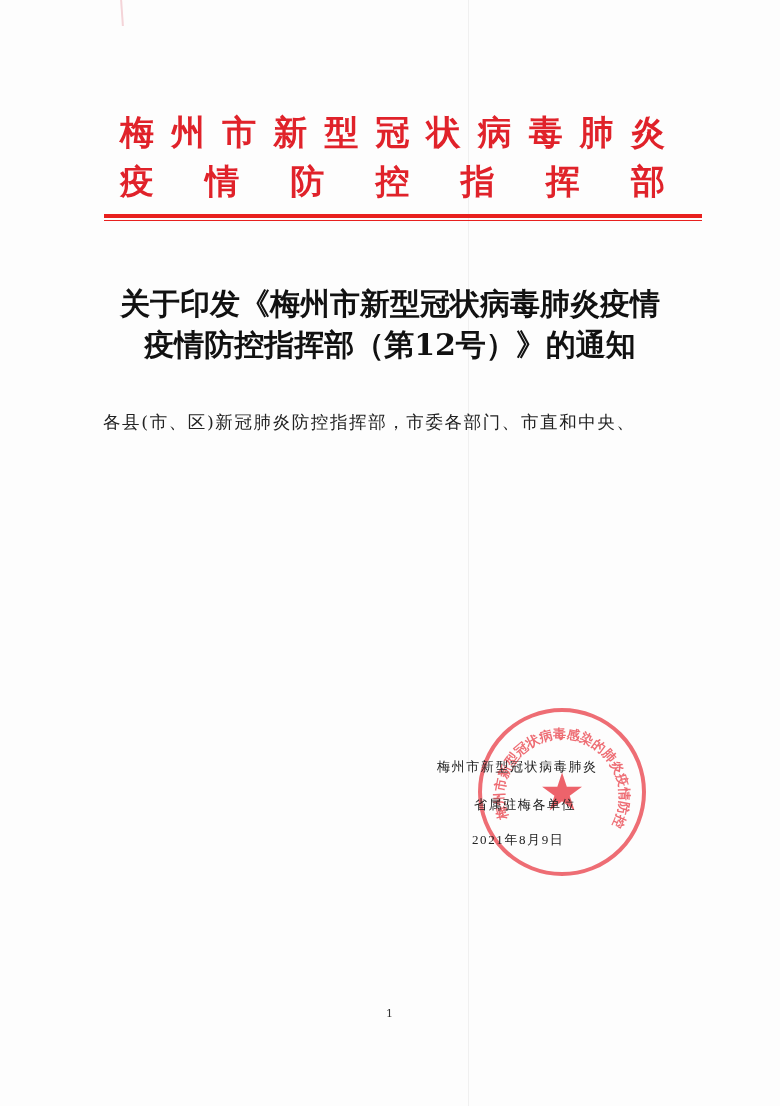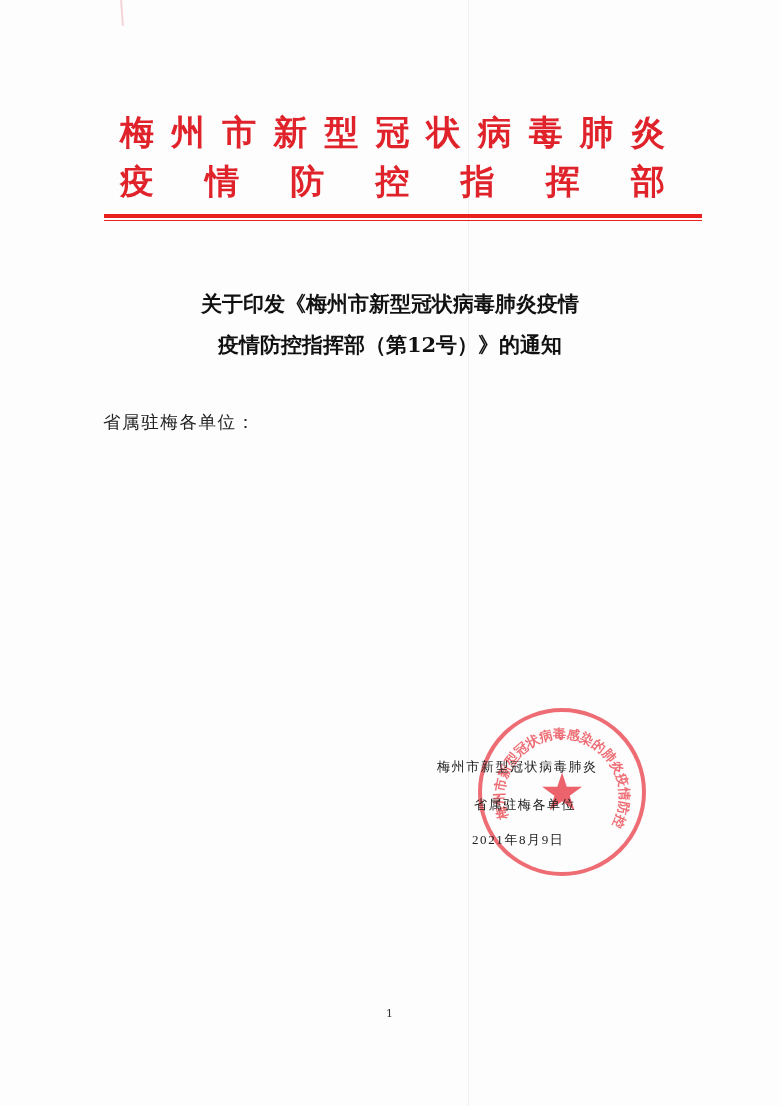--- a/index.html
+++ b/index.html
@@ -16,21 +16,21 @@
     }
     .header-title span { display: inline-block; }
     #ht1 { top: 110px; }
     #ht2 { top: 159px; }
     .red-rule { position: absolute; left: 104px; width: 598px; }
     .red-rule .thick { height: 4px; background: #e8201e; }
     .red-rule .gap { height: 2px; }
     .red-rule .thin { height: 1px; background: #e8201e; }
     .doc-title {
       position: absolute; left: 100px; width: 580px; text-align: center; font-weight: bold;
-      font-size: 21px; line-height: 41px; color: #111;
+      font-size: 30px; line-height: 41px; color: #111;
     }
     .body-text {
       position: absolute; left: 103px; width: 590px; font-size: 17.5px; line-height: 39.5px;
       letter-spacing: 1.6px; color: #222; text-align: justify;
     }
     .para { margin: 0; }
     .indent { text-indent: 38px; }
     .stamp {
       position: absolute; left: 478px; top: 708px; width: 168px; height: 168px; border-radius: 50%;
       border: 4px solid rgba(232,60,70,0.75); box-sizing: border-box;
@@ -83,21 +83,21 @@
   <div class="gap"></div>
   <div class="thin"></div>
 </div>
 
 <div class="doc-title" style="top:283px;">
   <div>关于印发《梅州市新型冠状病毒肺炎疫情</div>
   <div>疫情防控指挥部（第12号）》的通知</div>
 </div>
 
 <div class="body-text" style="top:403px;">
-  <p class="para">省属驻梅各单位：</p>
+  <p class="para">各县(市、区)新冠肺炎防控指挥部，市委各部门、市直和中央、</p>
 </div>
 
 <div class="stamp">
   <svg class="stamp-arc" viewBox="0 0 160 160">
     <defs>
       <path id="arcPath" d="M 28,110 A 58,58 0 1,1 132,110"></path>
     </defs>
     <text font-size="13" fill="rgba(232,60,70,0.75)" font-weight="bold" font-family="DejaVu Serif, serif">
       <textPath href="#arcPath" startOffset="2%" id="arc-text-node">梅州市新型冠状病毒感染的肺炎疫情防控指挥部</textPath>
     </text>

